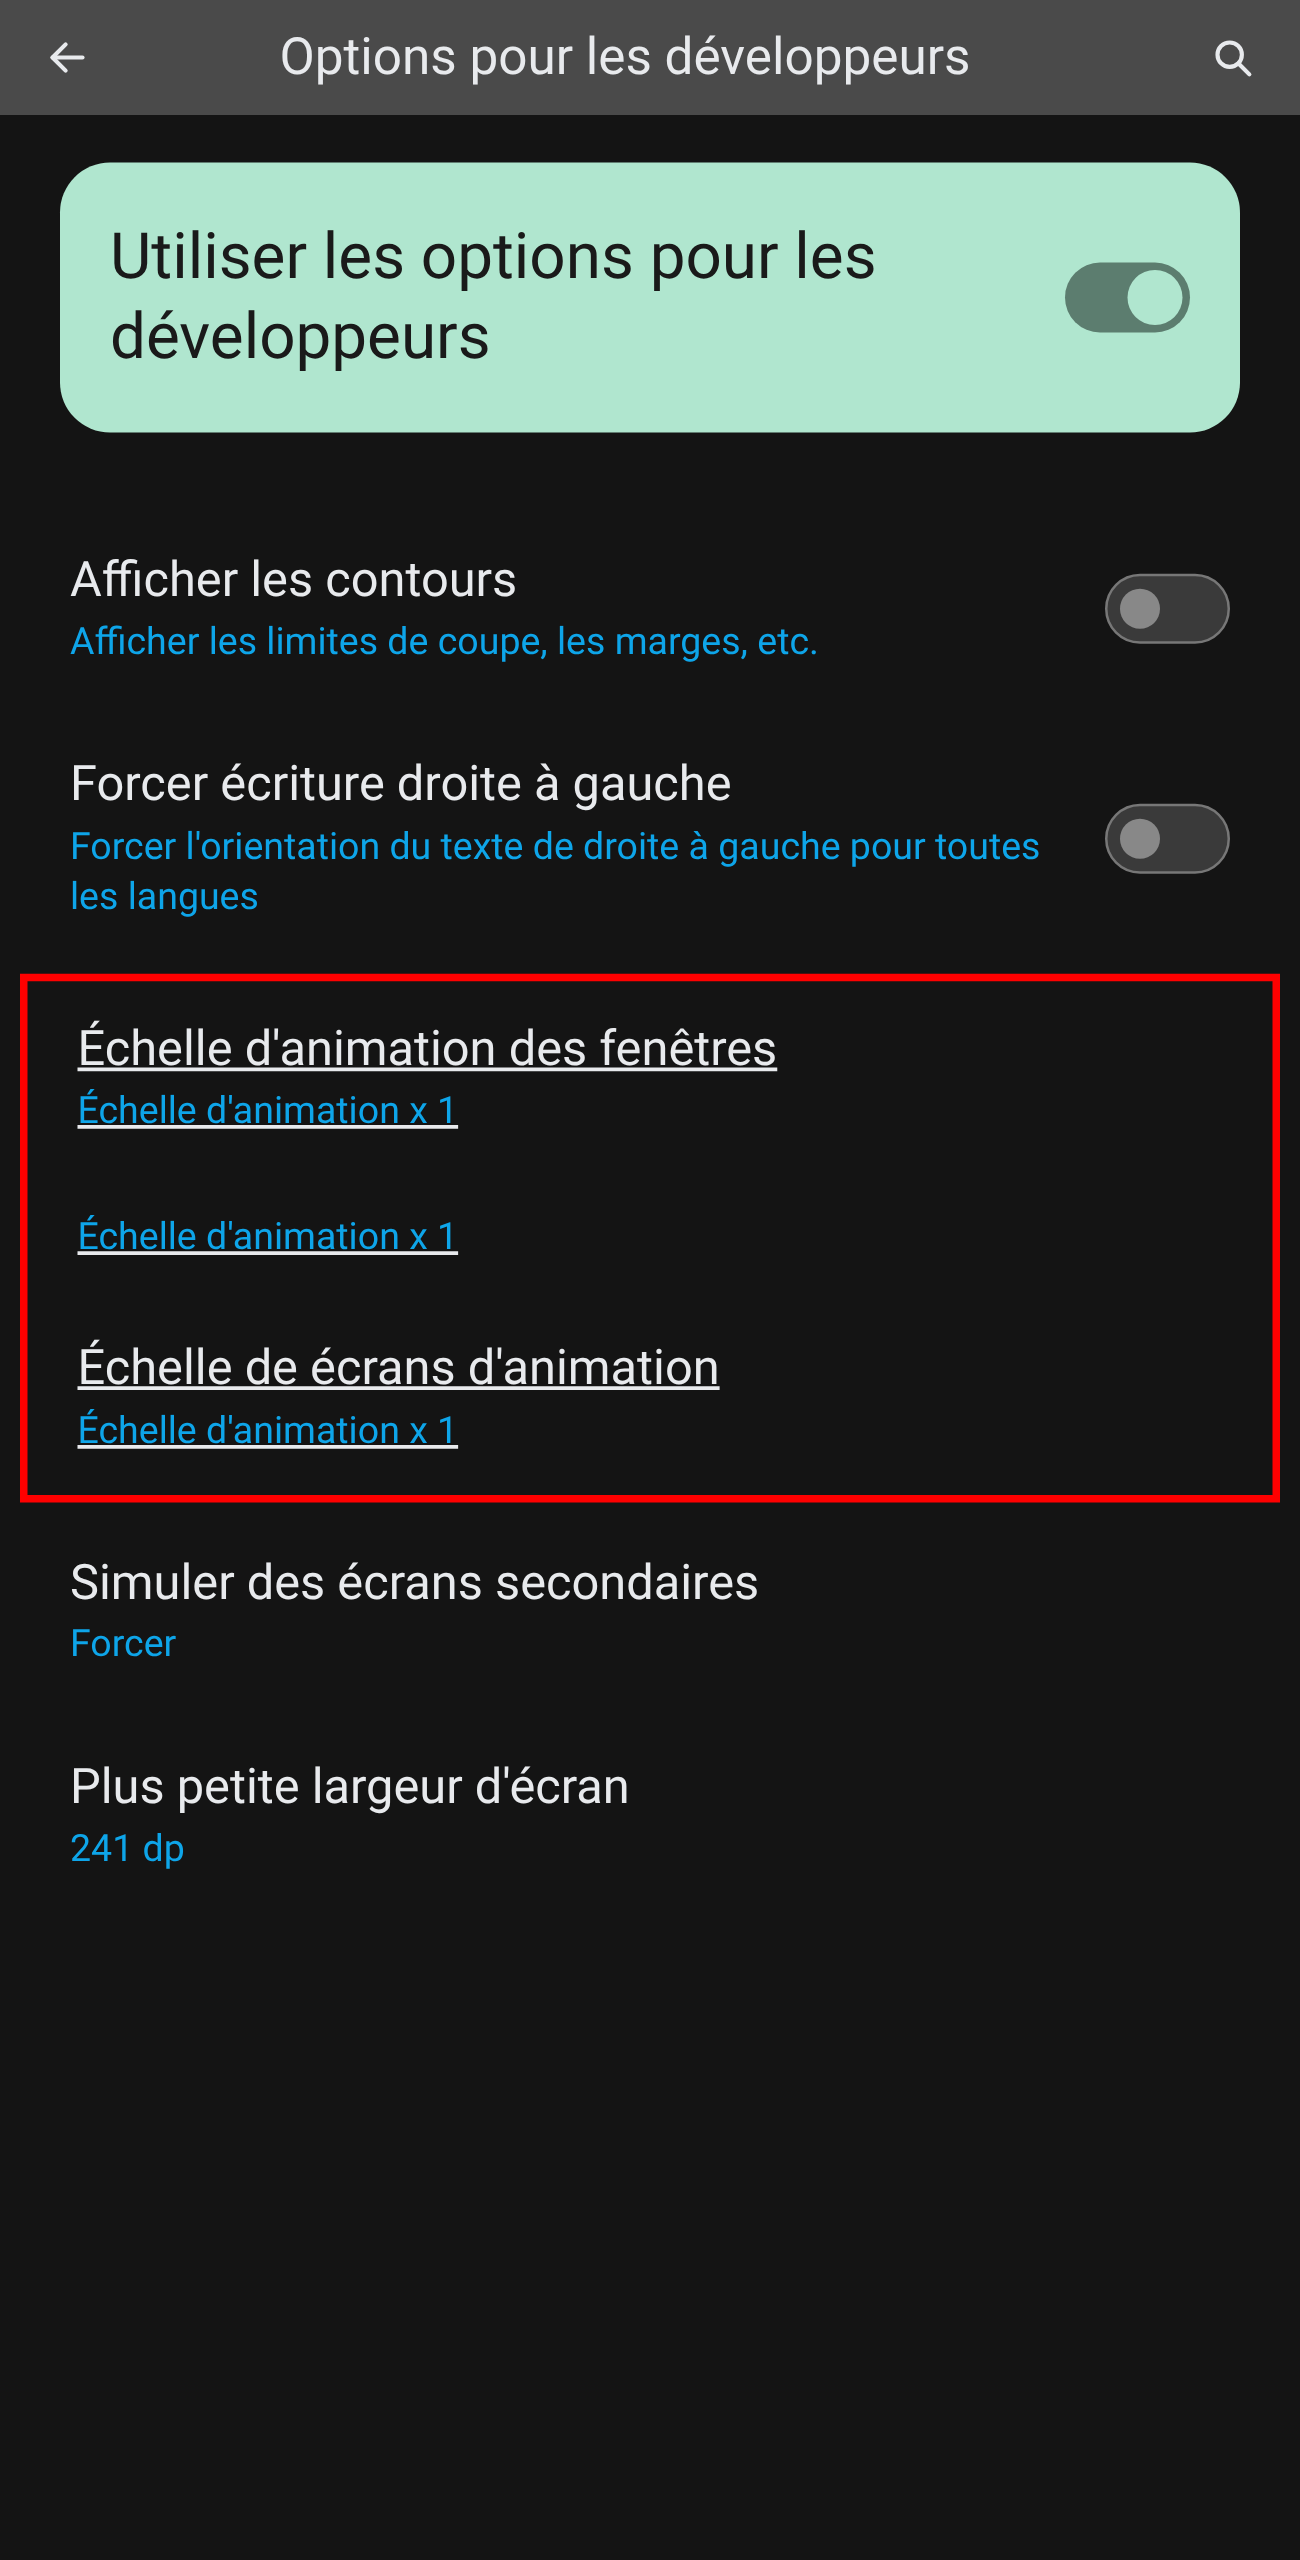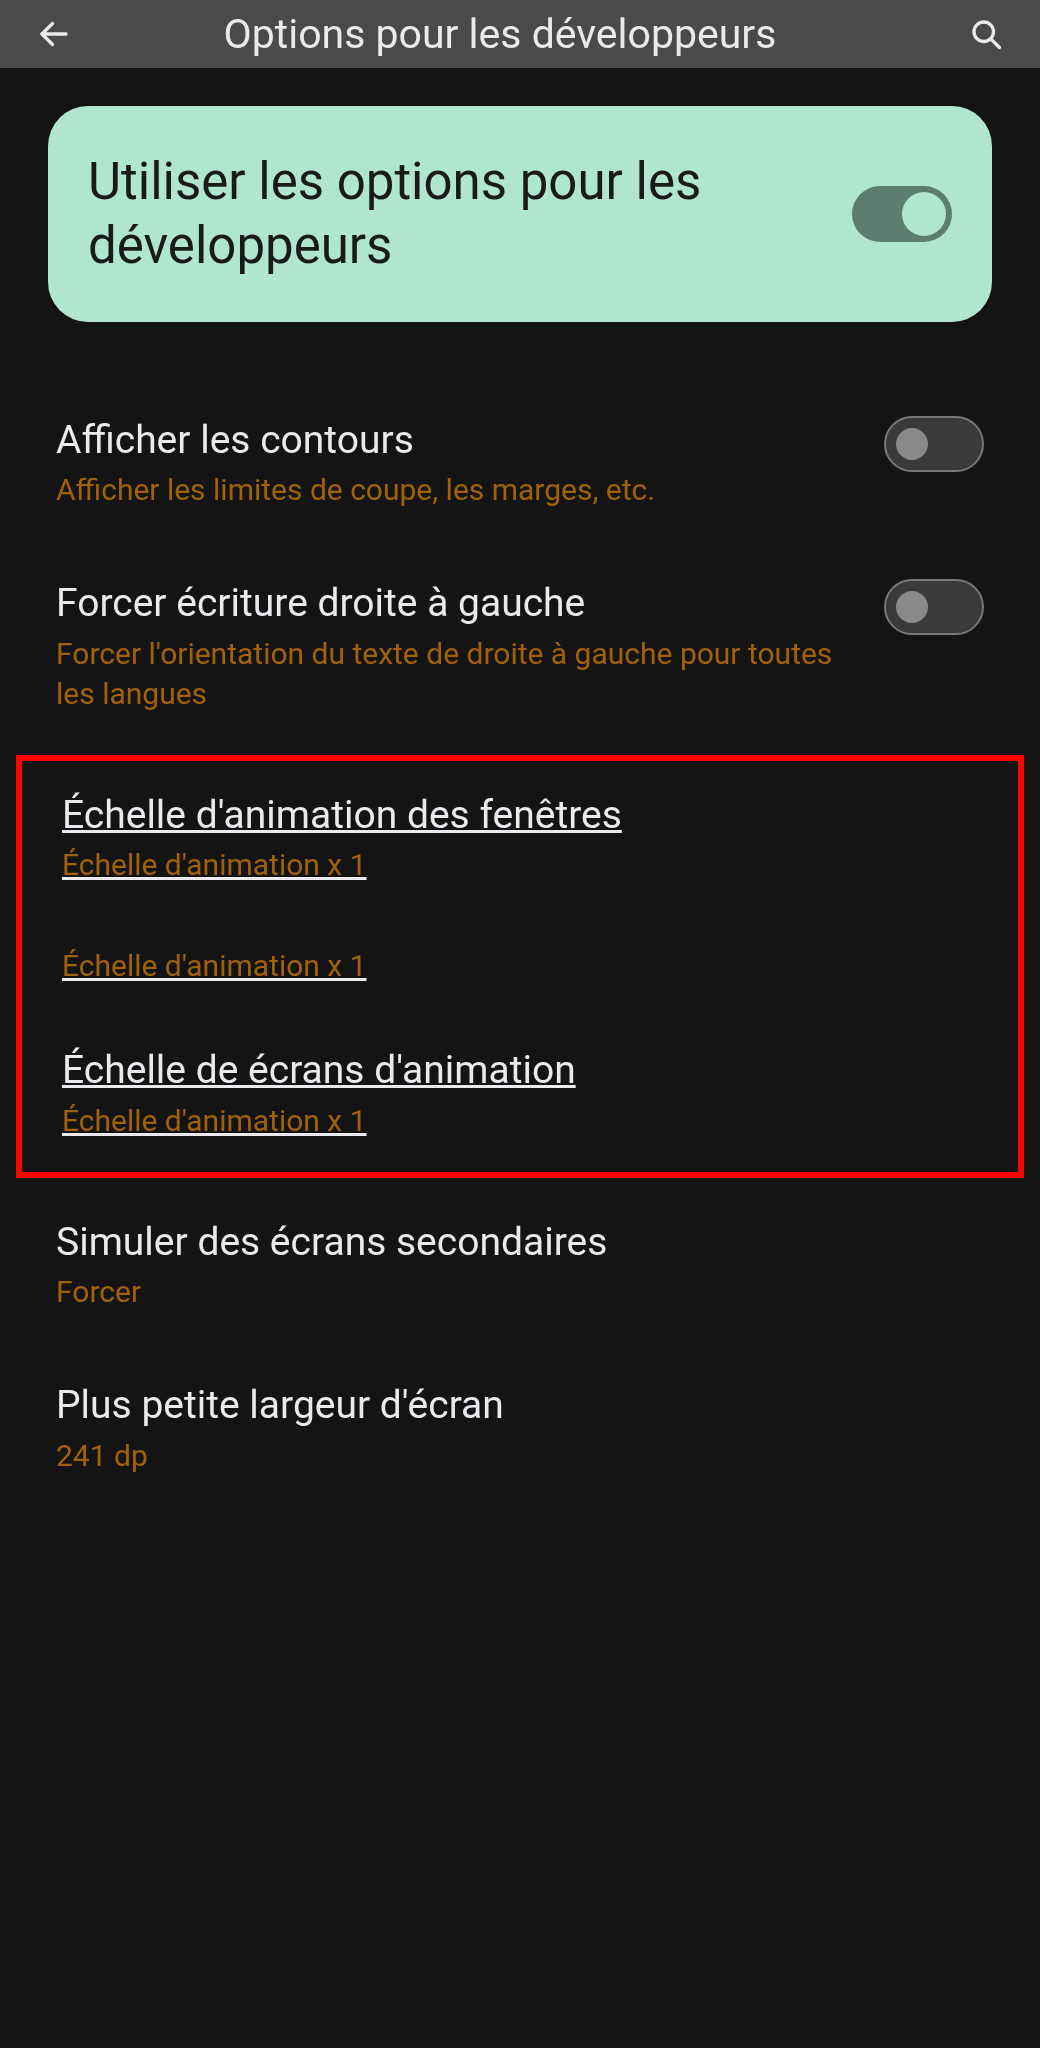--- a/index.html
+++ b/index.html
@@ -5,21 +5,21 @@
     * { margin: 0; padding: 0; box-sizing: border-box; }
     body {
       width: 1040px;
       height: 2048px;
       background: #141414;
       font-family: 'Roboto', 'Segoe UI', Arial, sans-serif;
       color: #e8eaed;
       overflow: hidden;
     }
     .topbar {
-      height: 68px;
+      height: 92px;
       background: #4a4a4a;
       display: flex;
       align-items: center;
       padding: 0 32px;
       gap: 32px;
     }
     .back-icon {
       width: 44px;
       height: 44px;
       display: flex;
@@ -93,36 +93,37 @@
       height: 32px;
       border-radius: 50%;
       background: #888;
       position: absolute;
       left: 10px;
       top: 10px;
     }
     .setting-row {
       padding: 34px 48px 34px 48px;
       display: flex;
+      align-items: center;
       gap: 32px;
     }
     .setting-text {
       flex: 1;
     }
     .setting-title {
       font-size: 39px;
       font-weight: 400;
       color: #e8eaed;
       line-height: 1.25;
       margin-bottom: 6px;
     }
     .setting-sub {
       font-size: 30px;
       font-weight: 400;
-      color: #a16207;
+      color: #0ea5e9;
       line-height: 1.35;
     }
     .highlight-box {
       border: 6px solid #ff0000;
       margin: 6px 8px 6px 8px;
       padding: 0;
       text-decoration: underline;
     }
     .highlight-box .setting-row {
       padding: 30px 40px 30px 40px;

